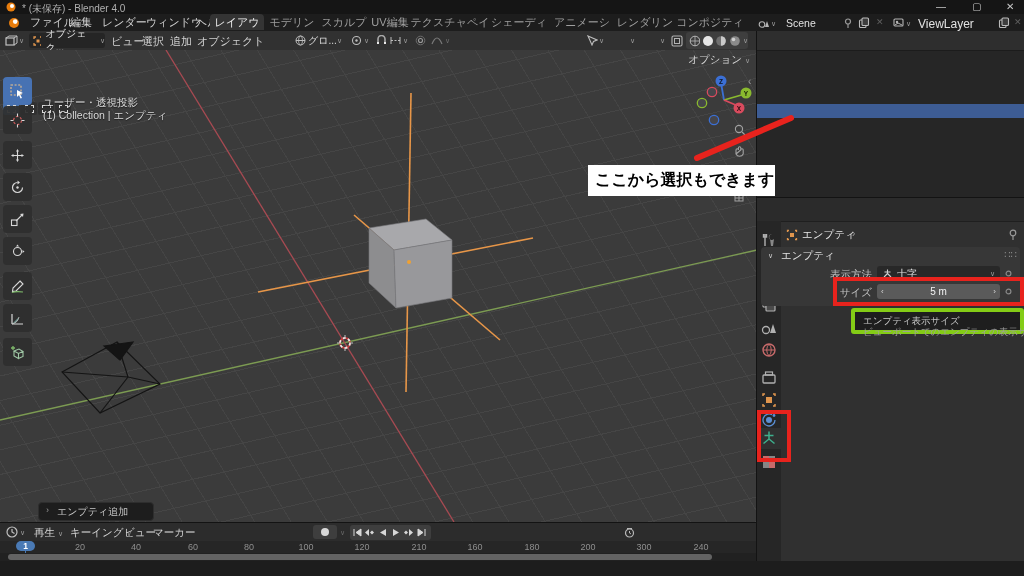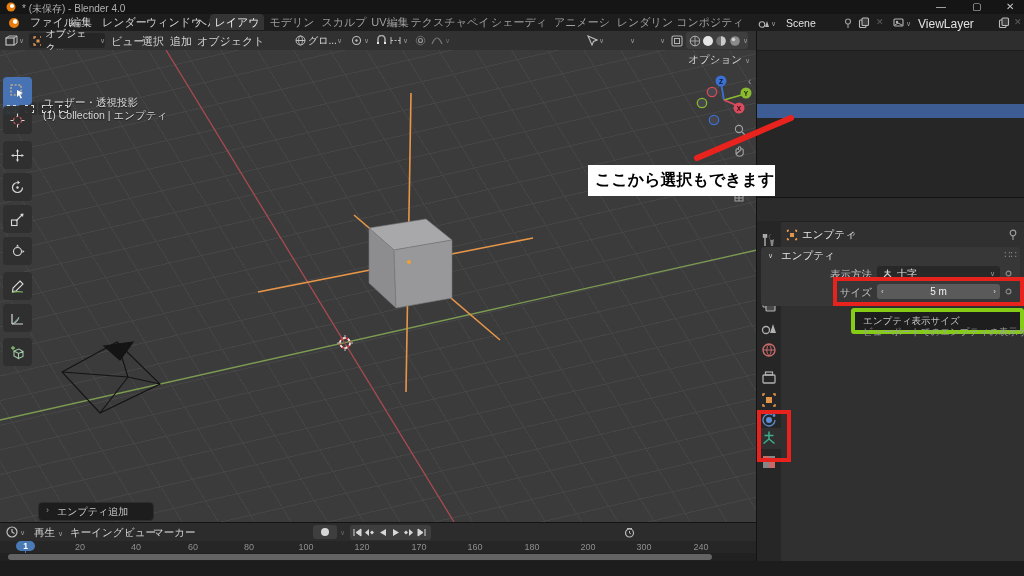--- a/index.html
+++ b/index.html
@@ -602,21 +602,21 @@
 
   </div>
 
   <div id="ruler" class="abs">
     <span class="rnum" style="left:65px">20</span>
     <span class="rnum" style="left:121px">40</span>
     <span class="rnum" style="left:178px">60</span>
     <span class="rnum" style="left:234px">80</span>
     <span class="rnum" style="left:291px">100</span>
     <span class="rnum" style="left:347px">120</span>
-    <span class="rnum" style="left:404px">170</span>
+    <span class="rnum" style="left:404px">210</span>
     <span class="rnum" style="left:460px">160</span>
     <span class="rnum" style="left:517px">180</span>
     <span class="rnum" style="left:573px">200</span>
     <span class="rnum" style="left:629px">300</span>
     <span class="rnum" style="left:686px">240</span>
     <span class="abs" style="left:16px;top:0;width:19px;height:10px;background:#4a7ab5;border-radius:5px;color:#fff;font-size:8.5px;font-weight:bold;text-align:center;line-height:10px">1</span>
     <span class="abs" style="left:25px;top:10px;width:1px;height:2px;background:#4a7ab5"></span>
   </div>
   <div id="tl-scroll" class="abs">
     <div class="abs" style="left:8px;top:1px;width:704px;height:6px;background:#636363;border-radius:3px"></div>

